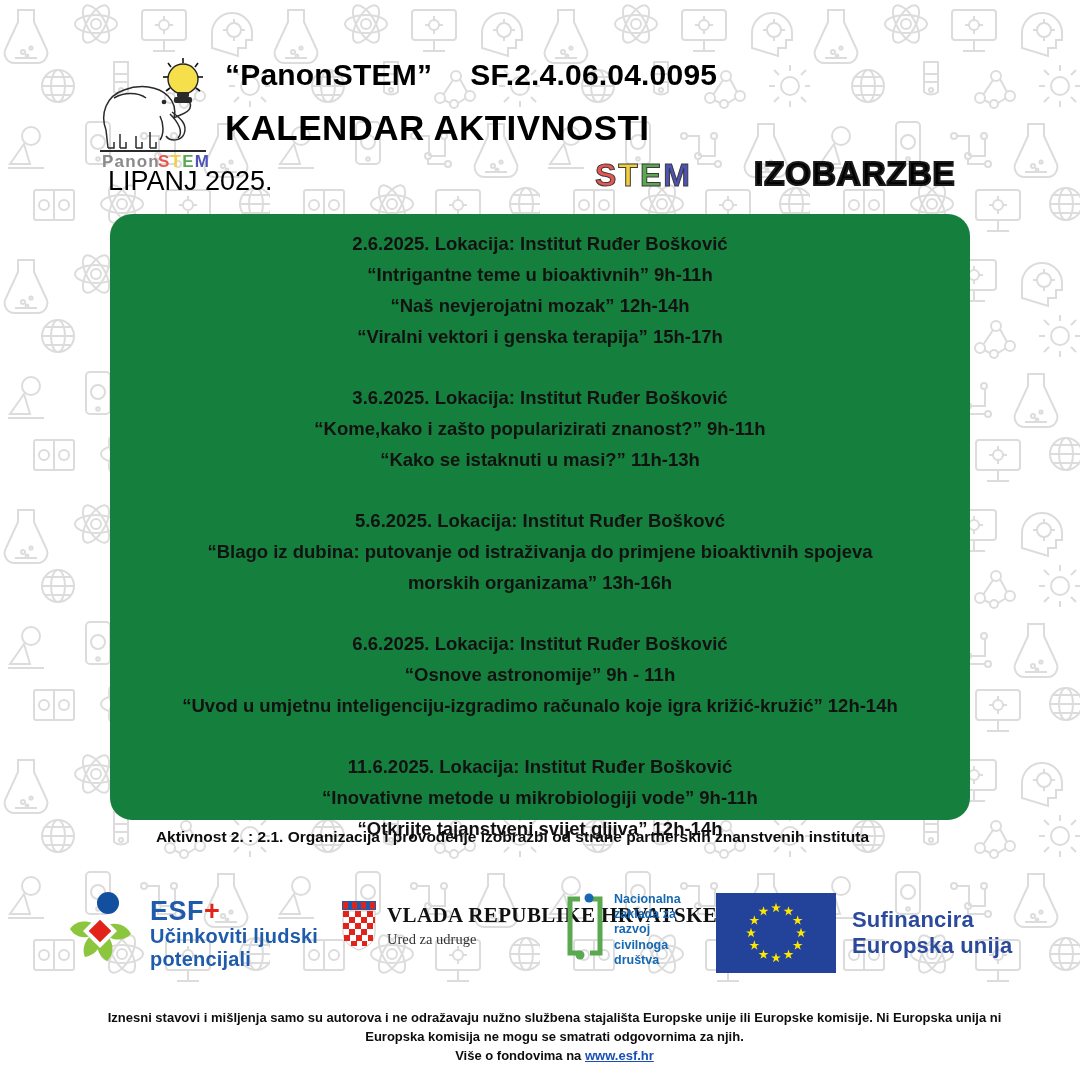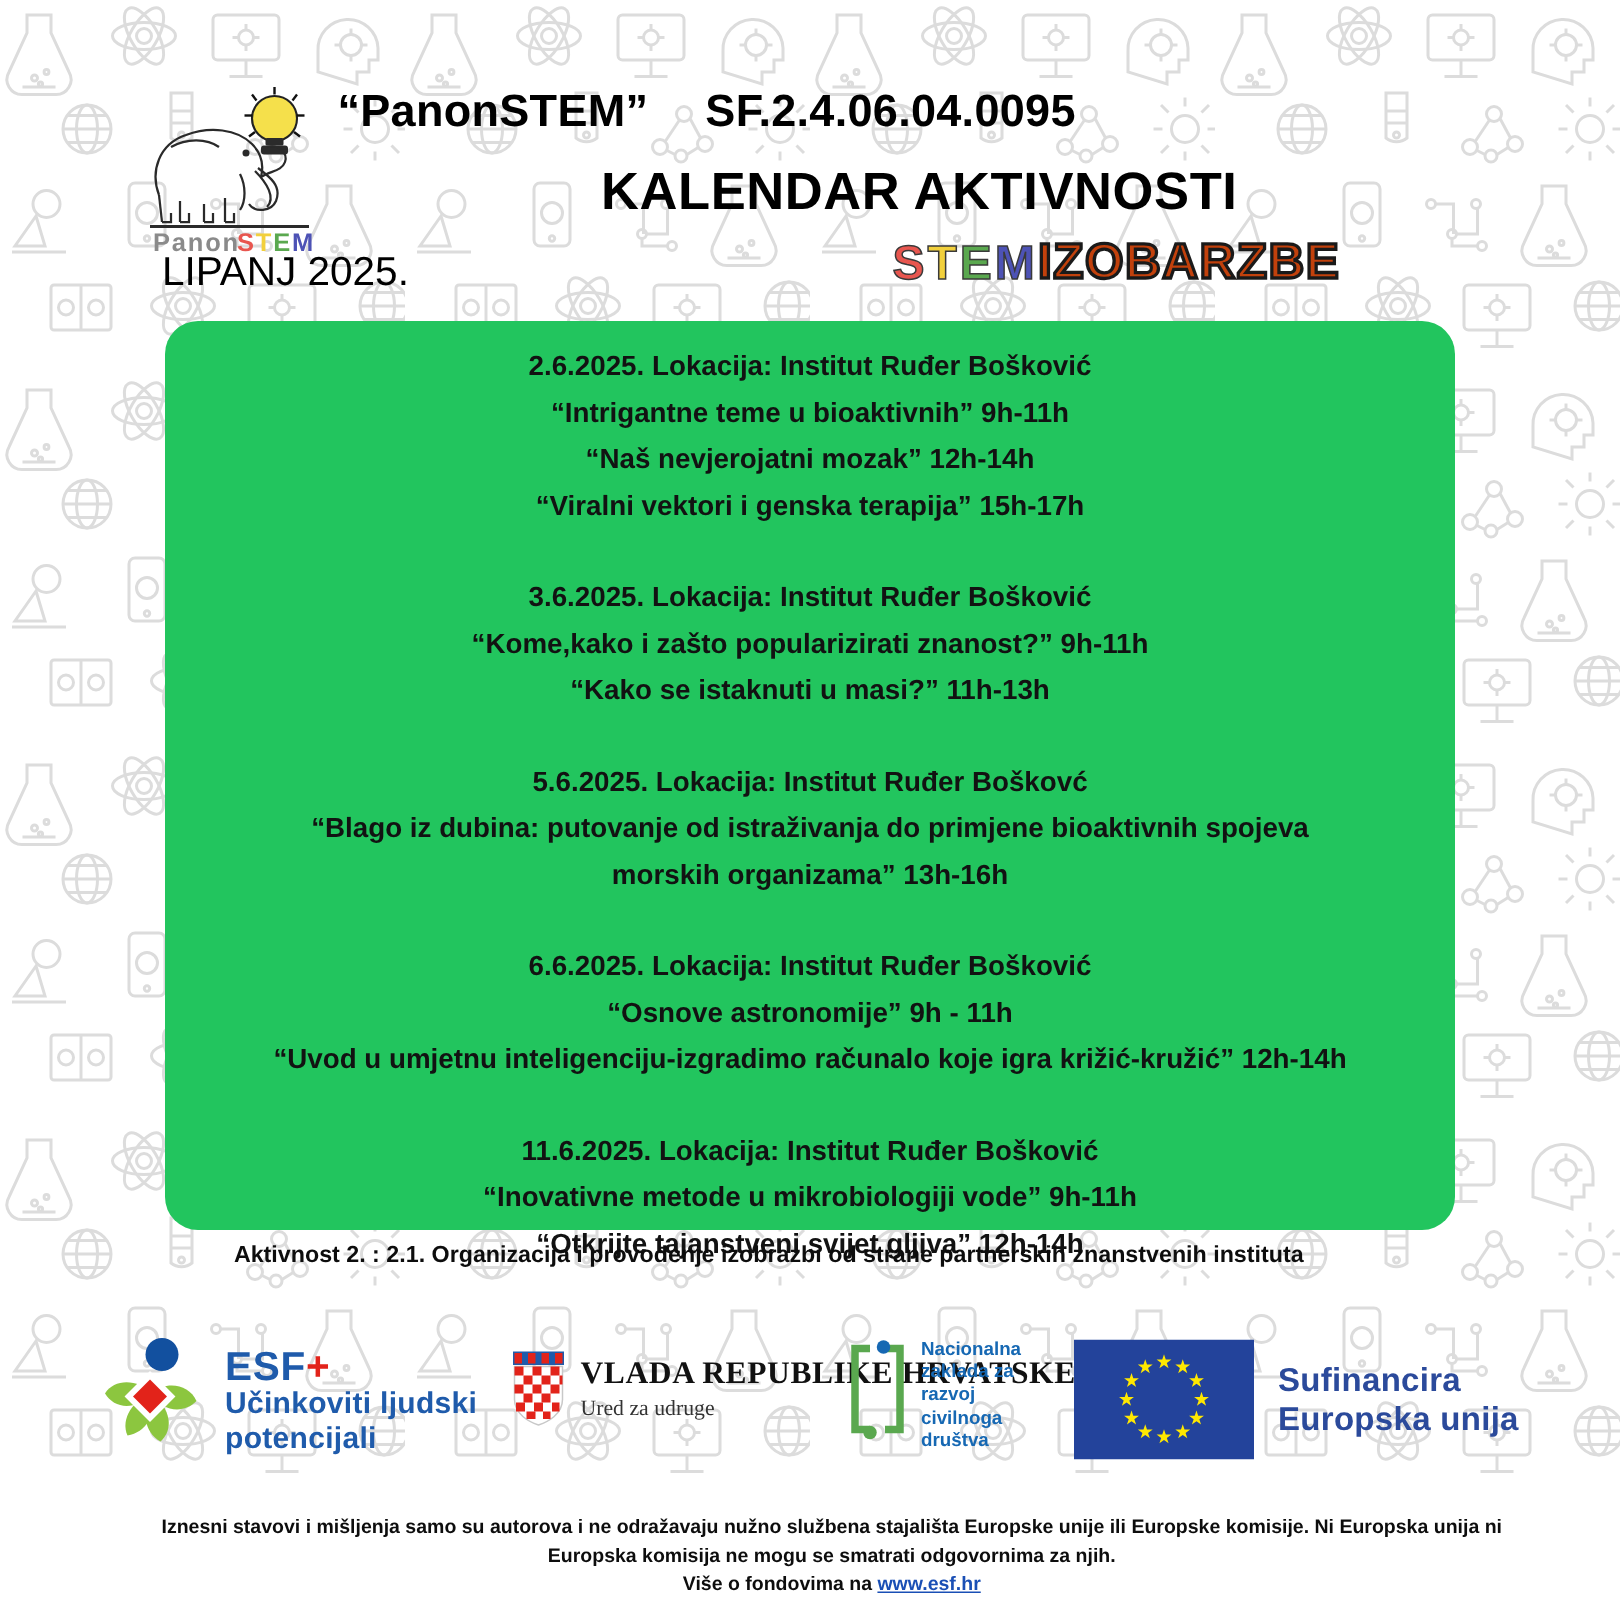--- a/index.html
+++ b/index.html
@@ -29,36 +29,36 @@
     position:absolute; left:84px; top:52px; width:140px; height:120px;
   }
   #title-line1{
     position:absolute; left:225px; top:58px; width:560px;
     font-size:30px; font-weight:bold; color:#000; letter-spacing:.2px;
     white-space:nowrap;
   }
   #title-line1 .proj{ margin-right:38px; }
   #title-main{
     position:absolute; left:225px; top:108px; width:600px;
-    text-align:right;
+    text-align:left;
     font-size:35px; font-weight:bold; color:#000; letter-spacing:.4px;
   }
   #month{
     position:absolute; left:108px; top:166px;
     font-size:27px; color:#000; font-weight:400;
   }
   #stem-word{
     position:absolute; left:595px; top:157px;
     font-size:32px; font-weight:bold; letter-spacing:2px;
   }
   #stem-word span{ -webkit-text-stroke:1px #3a3a3a; }
   #izobarzbe{
-    position:absolute; left:692px; top:155px;
+    position:absolute; left:754px; top:155px;
     font-size:33px; font-weight:bold; letter-spacing:1px;
-    color:#c2410c; -webkit-text-stroke:2.2px #1a1a1a;
+    color:#000000; -webkit-text-stroke:2.2px #1a1a1a;
   }
 
   
   #card{
     position:absolute; left:110px; top:214px; width:860px; height:606px;
     background:#ea5c5c; border-radius:22px; z-index:3;
     padding:14px 10px 0 10px;
   }
   .block{ text-align:center; }
   .block + .block{ margin-top:30px; }
@@ -283,21 +283,21 @@
 
   <div id="title-main">KALENDAR AKTIVNOSTI</div>
 
   <div id="month">LIPANJ 2025.</div>
 
   <div id="stem-word"><span style="color: rgb(232, 86, 79);">S</span><span style="color: rgb(242, 208, 60);">T</span><span style="color: rgb(90, 168, 79);">E</span><span style="color: rgb(77, 82, 181);">M</span></div>
 
   <div id="izobarzbe">IZOBARZBE</div>
 </div>
 
-<div id="card" style="background: #22c55e;">
+<div id="card" style="background: #15803d;">
     <div class="block">
       <div class="line">2.6.2025. Lokacija: Institut Ruđer Bošković</div>
       <div class="line">“Intrigantne teme u bioaktivnih” 9h-11h</div>
       <div class="line">“Naš nevjerojatni mozak” 12h-14h</div>
       <div class="line">“Viralni vektori i genska terapija” 15h-17h</div>
     </div>
     <div class="block">
       <div class="line">3.6.2025. Lokacija: Institut Ruđer Bošković</div>
       <div class="line">“Kome,kako i zašto popularizirati znanost?” 9h-11h</div>
       <div class="line">“Kako se istaknuti u masi?” 11h-13h</div>

